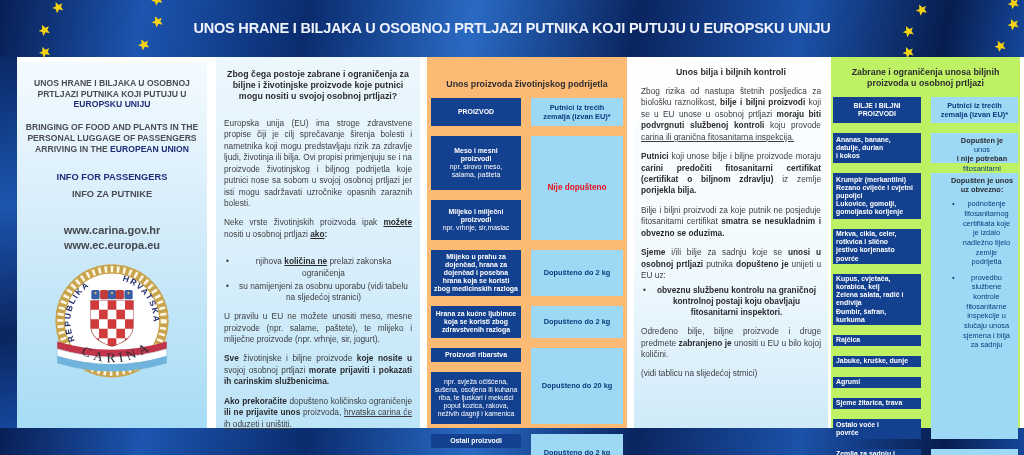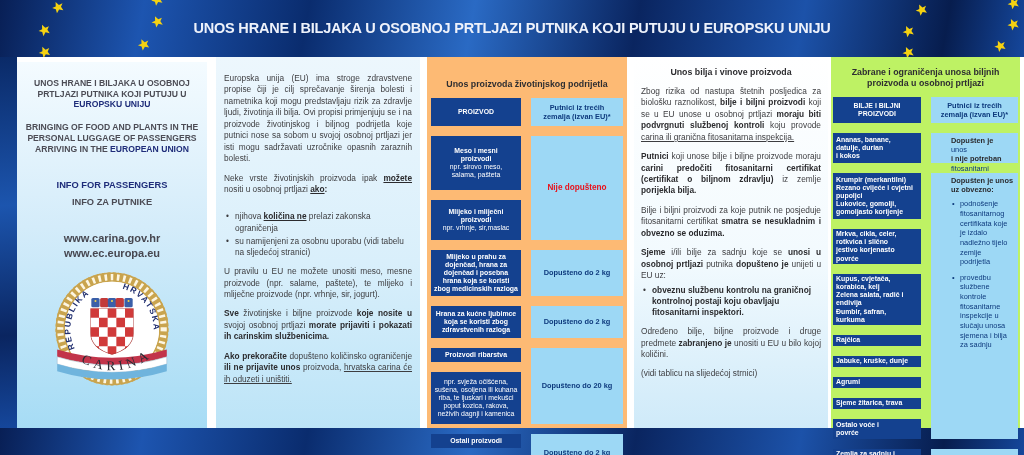--- a/index.html
+++ b/index.html
@@ -16,52 +16,52 @@
   .stars{position:absolute;top:0;height:57px;}
   .stars.l{left:14px;width:175px;}
   .stars.r{right:2px;width:122px;}
   
   .sidebar{position:absolute;left:17px;top:62px;width:190px;height:366px;
         background:linear-gradient(180deg,#f4fbff 0%,#d4ecfa 45%,#a6dcf5 100%);
         text-align:center;padding:0;box-sizing:border-box;}
   .sb-hr{margin:16px 8px 0 8px;font-size:8.6px;font-weight:bold;color:#4c4c55;line-height:1.25;}
   .sb-hl{color:#1f2d7a;}
   .sb-en{margin:12px 8px 0 8px;font-size:8.6px;font-weight:bold;color:#4c4c55;line-height:1.25;}
-  .sb-info1{margin:26px 8px 0 8px;font-size:9.3px;font-weight:bold;color:#1f2d7a;}
+  .sb-info1{margin:18px 8px 0 8px;font-size:9.3px;font-weight:bold;color:#1f2d7a;}
   .sb-info2{margin:7px 8px 0 8px;font-size:9.3px;font-weight:bold;color:#4c4c55;}
   .sb-urls{margin:24px 8px 0 8px;font-size:11px;font-weight:bold;color:#474750;line-height:1.35;}
   .sb-emblem{margin-top:10px;}
   
   .col{position:absolute;top:57px;height:371px;box-sizing:border-box;}
   .col1{left:216px;width:204px;background:linear-gradient(180deg,#edf7fd 0%,#d9effb 55%,#bce4f7 100%);padding:8px 8px;}
   .col2{left:427px;width:200px;background:#fdba74;padding:18px 4px;}
   .col3{left:634px;width:194px;background:linear-gradient(180deg,#ffffff 0%,#f2fafe 55%,#cfeaf9 100%);padding:6px 7px;}
   .col4{left:831px;width:189px;background:#bef264;padding:6px 2px;}
   .col-title{font-size:8.8px;font-weight:bold;color:#2e2e31;text-align:center;line-height:1.25;margin:4px 2px 8px 2px;}
   .para{font-size:8.3px;line-height:1.38;text-align:justify;margin:0 0 8px 0;}
   .para .b,.b{font-weight:bold;color:#2b2b2e;}
   .para .u,.u{text-decoration:underline;}
   .r{color:#e8121b;}
   .bullets{margin:0 0 8px 0;padding:0;list-style:none;}
-  .bullets li{font-size:8.3px;line-height:1.35;padding-left:11px;position:relative;margin-bottom:2px;text-align:left;}
+  .bullets li{font-size:8.3px;line-height:1.35;padding-left:11px;position:relative;margin-bottom:2px;text-align:center;}
   .bullets li:before{content:"\2022";position:absolute;left:2px;top:0;color:#3d3d40;}
   .gap1{height:8px;}
   
   .grid{display:grid;gap:10px;}
   .t2{grid-template-columns:90px 1fr;grid-template-rows:28px 54px 40px 46px 32px 14px 52px 14px 13px;}
   .t4{grid-template-columns:88px 1fr;grid-template-rows:26px 30px 46px 35px 51px 11px 11px 11px 11px 20px 43px;}
   .dk{background:#14418f;color:#fff;font-size:6.9px;line-height:1.18;display:flex;flex-direction:column;justify-content:center;
       padding:2px 3px;box-sizing:border-box;}
   .dk.ctr{text-align:center;align-items:center;}
   .dk .sub{font-weight:normal;}
   .dk.bold{font-weight:bold;}
   .lt{background:#9dd8f5;color:#0e3a7d;font-size:7.4px;line-height:1.25;display:flex;flex-direction:column;justify-content:center;
       padding:3px 5px;box-sizing:border-box;}
   .lt.ctr{text-align:center;align-items:center;font-weight:bold;}
-  .lt.top{justify-content:flex-start;text-align:left;padding-left:20px;}
+  .lt.top{justify-content:flex-start;text-align:center;padding-left:20px;}
   .lt .red{color:#e8121b;font-weight:bold;font-size:8.2px;}
   .hdrcell{font-weight:bold;text-align:center;}
   .lt-bullets{margin:5px 0 0 0;padding:0;list-style:none;}
   .lt-bullets li{position:relative;padding-left:9px;margin-bottom:6px;line-height:1.3;}
   .lt-bullets li:before{content:"\2022";position:absolute;left:1px;top:0;}
   .pre{white-space:pre-line;}
   .footnote{font-size:6.1px;line-height:1.35;color:#2a2a2a;text-align:justify;margin:5px 2px 0 2px;}
 </style>
 </head>
 <body>
@@ -177,20 +177,21 @@
           <path d="M4,90 Q57,106 110,90 l0,7 Q57,113 4,97 Z" fill="#6fb4dd"></path>
         </g>
         <text font-size="13" fill="#2b2b33" letter-spacing="4" font-family="Liberation Serif, serif">
           <textPath href="#arcC" startOffset="8">CARINA</textPath>
         </text>
       </svg>
     </div>
   </div>
 
   <div class="col col1">
+    <div class="col-title">Zbog čega postoje zabrane i ograničenja za biljne i životinjske proizvode koje putnici mogu nositi u svojoj osobnoj prtljazi?</div>
     <div class="gap1"></div>
     <p class="para"><span>Europska unija (EU) ima stroge zdravstvene propise čiji je cilj sprečavanje širenja bolesti i nametnika koji mogu predstavljaju rizik za zdravlje ljudi, životinja ili bilja. Ovi propisi primjenjuju se i na proizvode životinjskog i biljnog podrijetla koje putnici nose sa sobom u svojoj osobnoj prtljazi jer isti mogu sadržavati uzročnike opasnih zaraznih bolesti.</span></p>
     <p class="para" style="margin-bottom:16px;"><span>Neke vrste životinjskih proizvoda ipak </span><span class="b u">možete</span><span> nositi u osobnoj prtljazi </span><span class="b u">ako</span><span class="b">:</span></p>
     <ul class="bullets">
       <li><span>njihova </span><span class="b u">količina ne</span><span> prelazi zakonska ograničenja</span></li>
       <li><span>su namijenjeni za osobnu uporabu (vidi tabelu na sljedećoj stranici)</span></li>
     </ul>
     <p class="para"><span>U pravilu u EU ne možete unositi meso, mesne proizvode (npr. salame, paštete), te mlijeko i mliječne proizvode (npr. vrhnje, sir, jogurt).</span></p>
     <p class="para"><span class="b">Sve</span><span> životinjske i biljne proizvode </span><span class="b">koje nosite u</span><span> svojoj osobnoj prtljazi </span><span class="b">morate prijaviti i pokazati ih carinskim službenicima.</span></p>
     <p class="para"><span class="b">Ako prekoračite</span><span> dopušteno količinsko ograničenje </span><span class="b">ili ne prijavite unos</span><span> proizvoda, </span><span class="u">hrvatska carina će ih oduzeti i uništiti.</span></p>
@@ -230,21 +231,21 @@
       <div class="dk ctr" style="grid-row:7">npr. svježa očišćena, sušena, osoljena ili kuhana riba, te ljuskari i mekušci poput kozica, rakova, neživih dagnji i kamenica</div>
 
       <div class="dk ctr bold" style="grid-row:8">Ostali proizvodi</div>
       <div class="lt ctr" style="grid-row:8 / span 2">Dopušteno do 2 kg</div>
       <div class="dk ctr" style="grid-row:9">npr. med, jaja</div>
     </div>
     <div class="footnote">*Ne primjenjuje se na putnike koji putuju iz Andore, Islanda, Lihtenštajna, Norveške, San Marina i Švicarske. Putnici iz Farskih otoka i Grenlanda mogu unijeti do 10 kg navedenih proizvoda (proizvode ribarstva bez ograničenja).</div>
   </div>
 
   <div class="col col3">
-    <div class="col-title">Unos bilja i vinove proizvoda</div>
+    <div class="col-title">Unos bilja i biljnih kontroli</div>
     <p class="para"><span>Zbog rizika od nastupa štetnih posljedica za biološku raznolikost, </span><span class="b">bilje i biljni proizvodi</span><span> koji se u EU unose u osobnoj prtljazi </span><span class="b">moraju biti podvrgnuti službenoj kontroli</span><span> koju provode </span><span class="u">carina ili granična fitosanitarna inspekcija.</span></p>
     <p class="para"><span class="b">Putnici</span><span> koji unose bilje i biljne proizvode moraju </span><span class="b">carini predočiti fitosanitarni certifikat (certifikat o biljnom zdravlju)</span><span> iz zemlje </span><span class="b">porijekla bilja.</span></p>
     <p class="para"><span>Bilje i biljni proizvodi za koje putnik ne posjeduje fitosanitarni certifikat </span><span class="b">smatra se nesukladnim i obvezno se oduzima.</span></p>
     <p class="para" style="margin-bottom:3px;"><span class="b">Sjeme</span><span> i/ili bilje za sadnju koje se </span><span class="b">unosi u osobnoj prtljazi</span><span> putnika </span><span class="b">dopušteno je</span><span> unijeti u EU uz:</span></p>
     <ul class="bullets">
       <li><span class="b">obveznu službenu kontrolu na graničnoj kontrolnoj postaji koju obavljaju fitosanitarni inspektori.</span></li>
     </ul>
     <p class="para"><span>Određeno bilje, biljne proizvode i druge predmete </span><span class="b">zabranjeno je</span><span> unositi u EU u bilo kojoj količini.</span></p>
     <p class="para"><span>(vidi tablicu na slijedećoj strnici)</span></p>
   </div>

